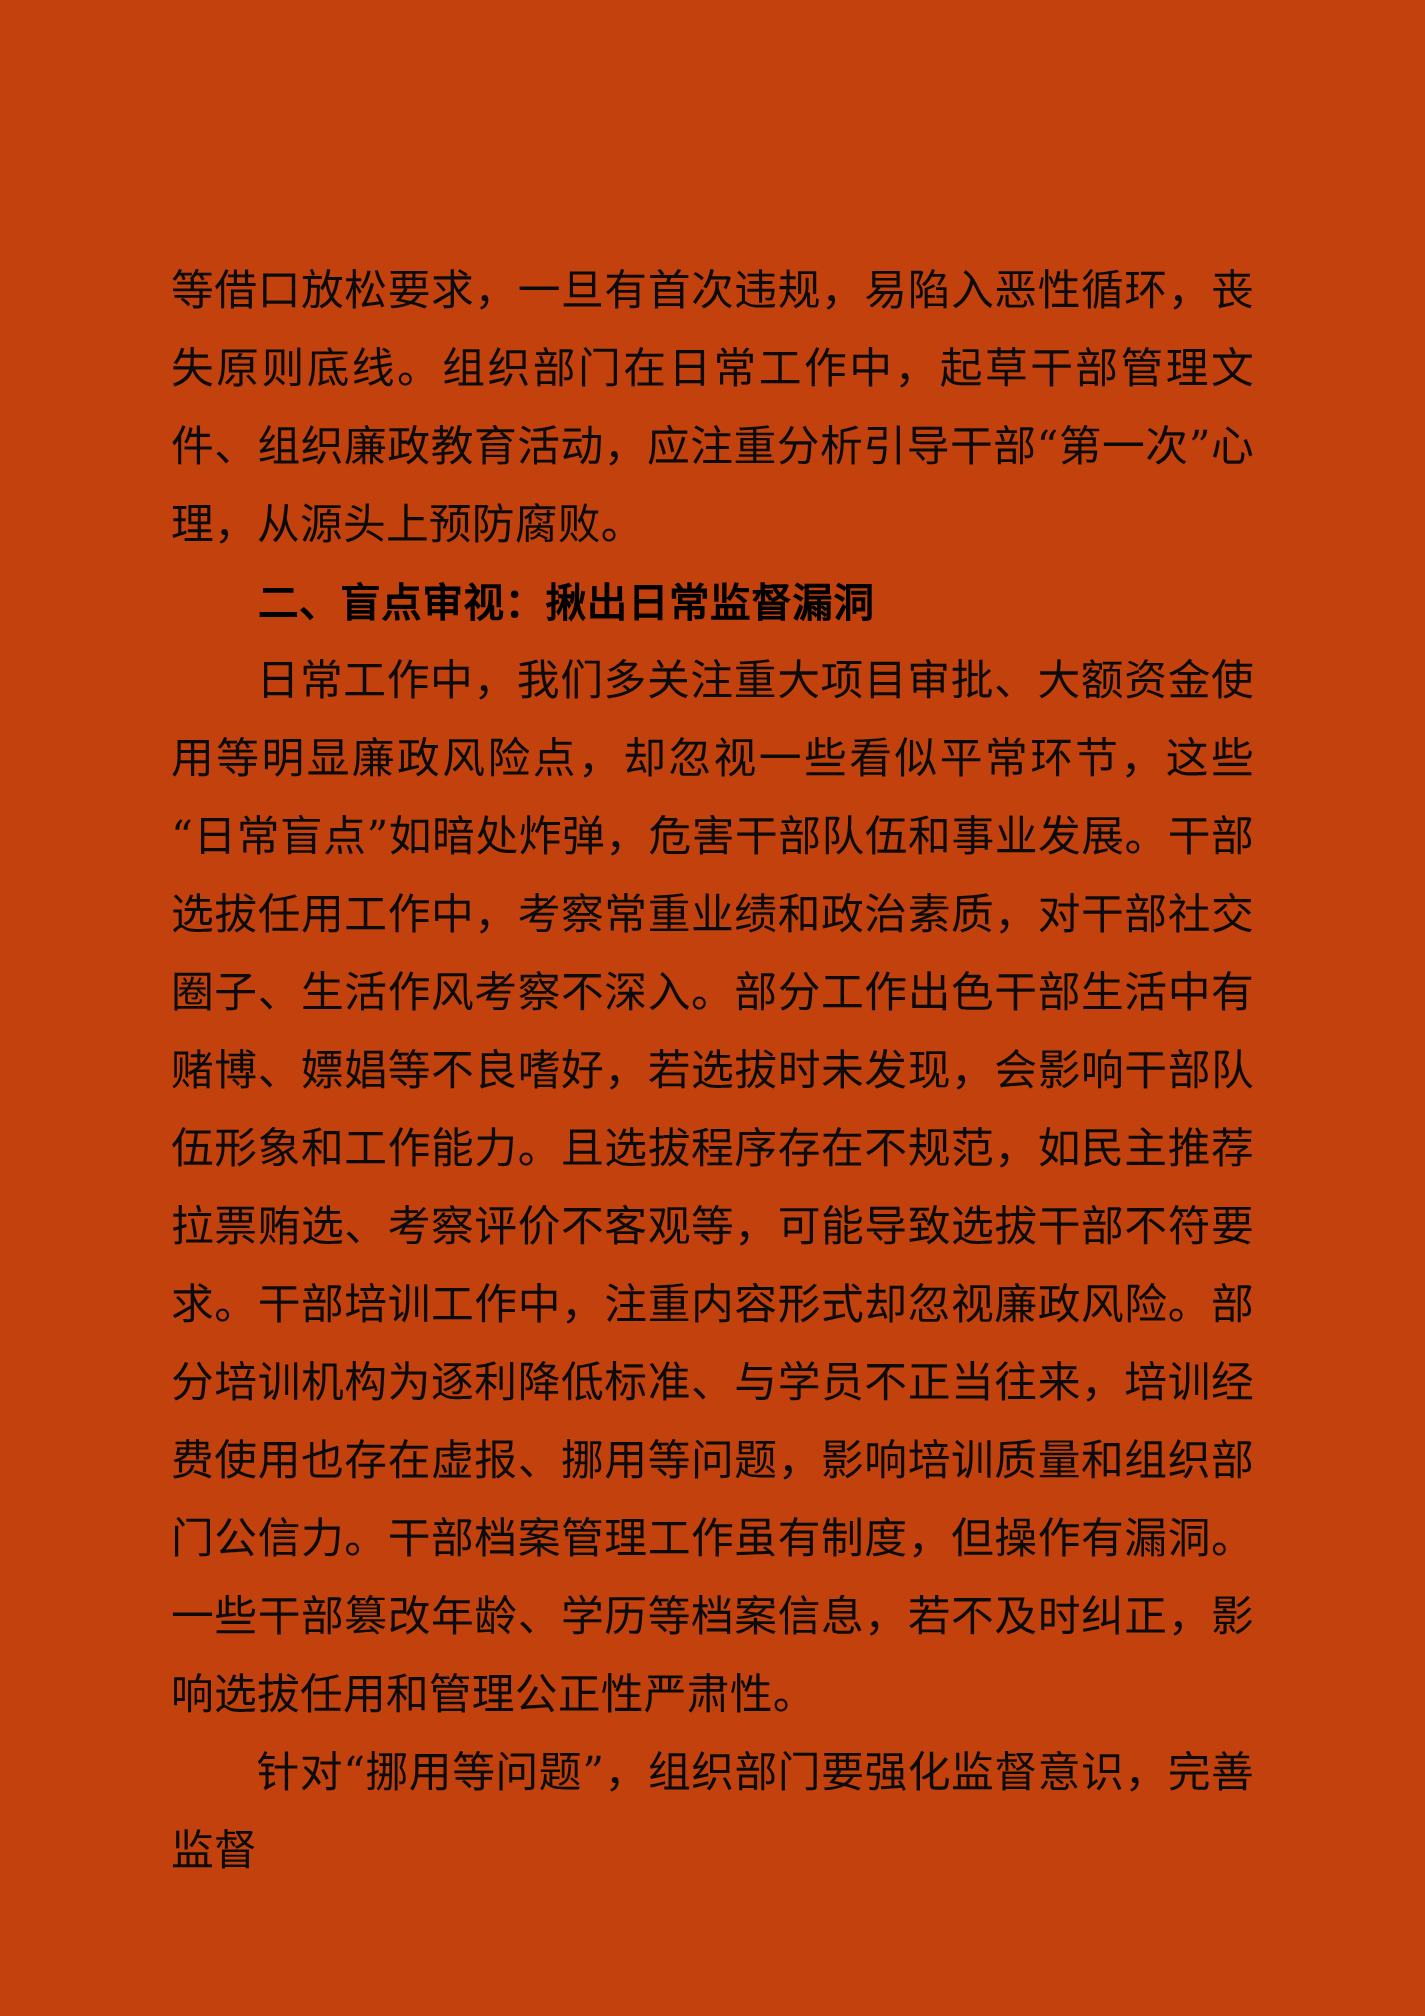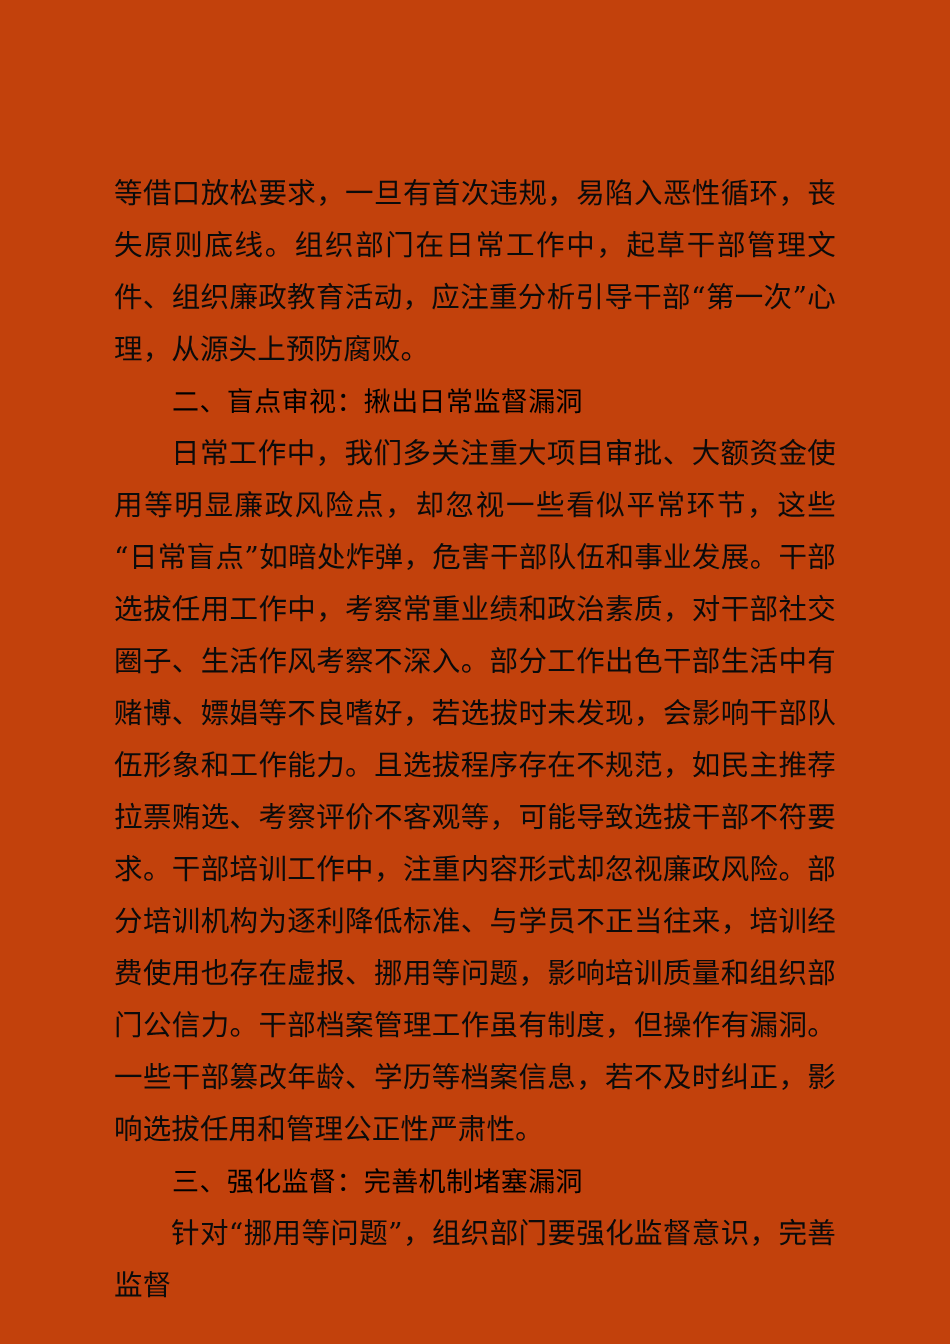--- a/index.html
+++ b/index.html
@@ -42,21 +42,21 @@
   }
 
   .para.indent {
     text-indent: 57px;
   }
 
   
   .heading {
     font-family: "Liberation Sans", "DejaVu Sans", sans-serif;
     font-size: 27px;
-    font-weight: normal;
+    font-weight: bold;
     line-height: 52px;
     color: #000000;
     margin: 0;
     text-indent: 58px;
     letter-spacing: 0.4px;
     white-space: nowrap;
   }
 
   .spacer-bottom {
     height: 1px;
@@ -67,19 +67,18 @@
 
 <div class="page">
   <div class="content">
 
     <p class="para">等借口放松要求，一旦有首次违规，易陷入恶性循环，丧失原则底线。组织部门在日常工作中，起草干部管理文件、组织廉政教育活动，应注重分析引导干部“第一次”心理，从源头上预防腐败。</p>
 
     <h2 class="heading">二、盲点审视：揪出日常监督漏洞</h2>
 
     <p class="para indent">日常工作中，我们多关注重大项目审批、大额资金使用等明显廉政风险点，却忽视一些看似平常环节，这些“日常盲点”如暗处炸弹，危害干部队伍和事业发展。干部选拔任用工作中，考察常重业绩和政治素质，对干部社交圈子、生活作风考察不深入。部分工作出色干部生活中有赌博、嫖娼等不良嗜好，若选拔时未发现，会影响干部队伍形象和工作能力。且选拔程序存在不规范，如民主推荐拉票贿选、考察评价不客观等，可能导致选拔干部不符要求。干部培训工作中，注重内容形式却忽视廉政风险。部分培训机构为逐利降低标准、与学员不正当往来，培训经费使用也存在虚报、挪用等问题，影响培训质量和组织部门公信力。干部档案管理工作虽有制度，但操作有漏洞。一些干部篡改年龄、学历等档案信息，若不及时纠正，影响选拔任用和管理公正性严肃性。</p>
 
-    <h2 class="heading">三、强化监督：完善机制堵塞漏洞</h2>
 
     <p class="para indent">针对“挪用等问题”，组织部门要强化监督意识，完善监督</p>
 
     <div class="spacer-bottom"></div>
   </div>
 </div>
 
 </body></html>

